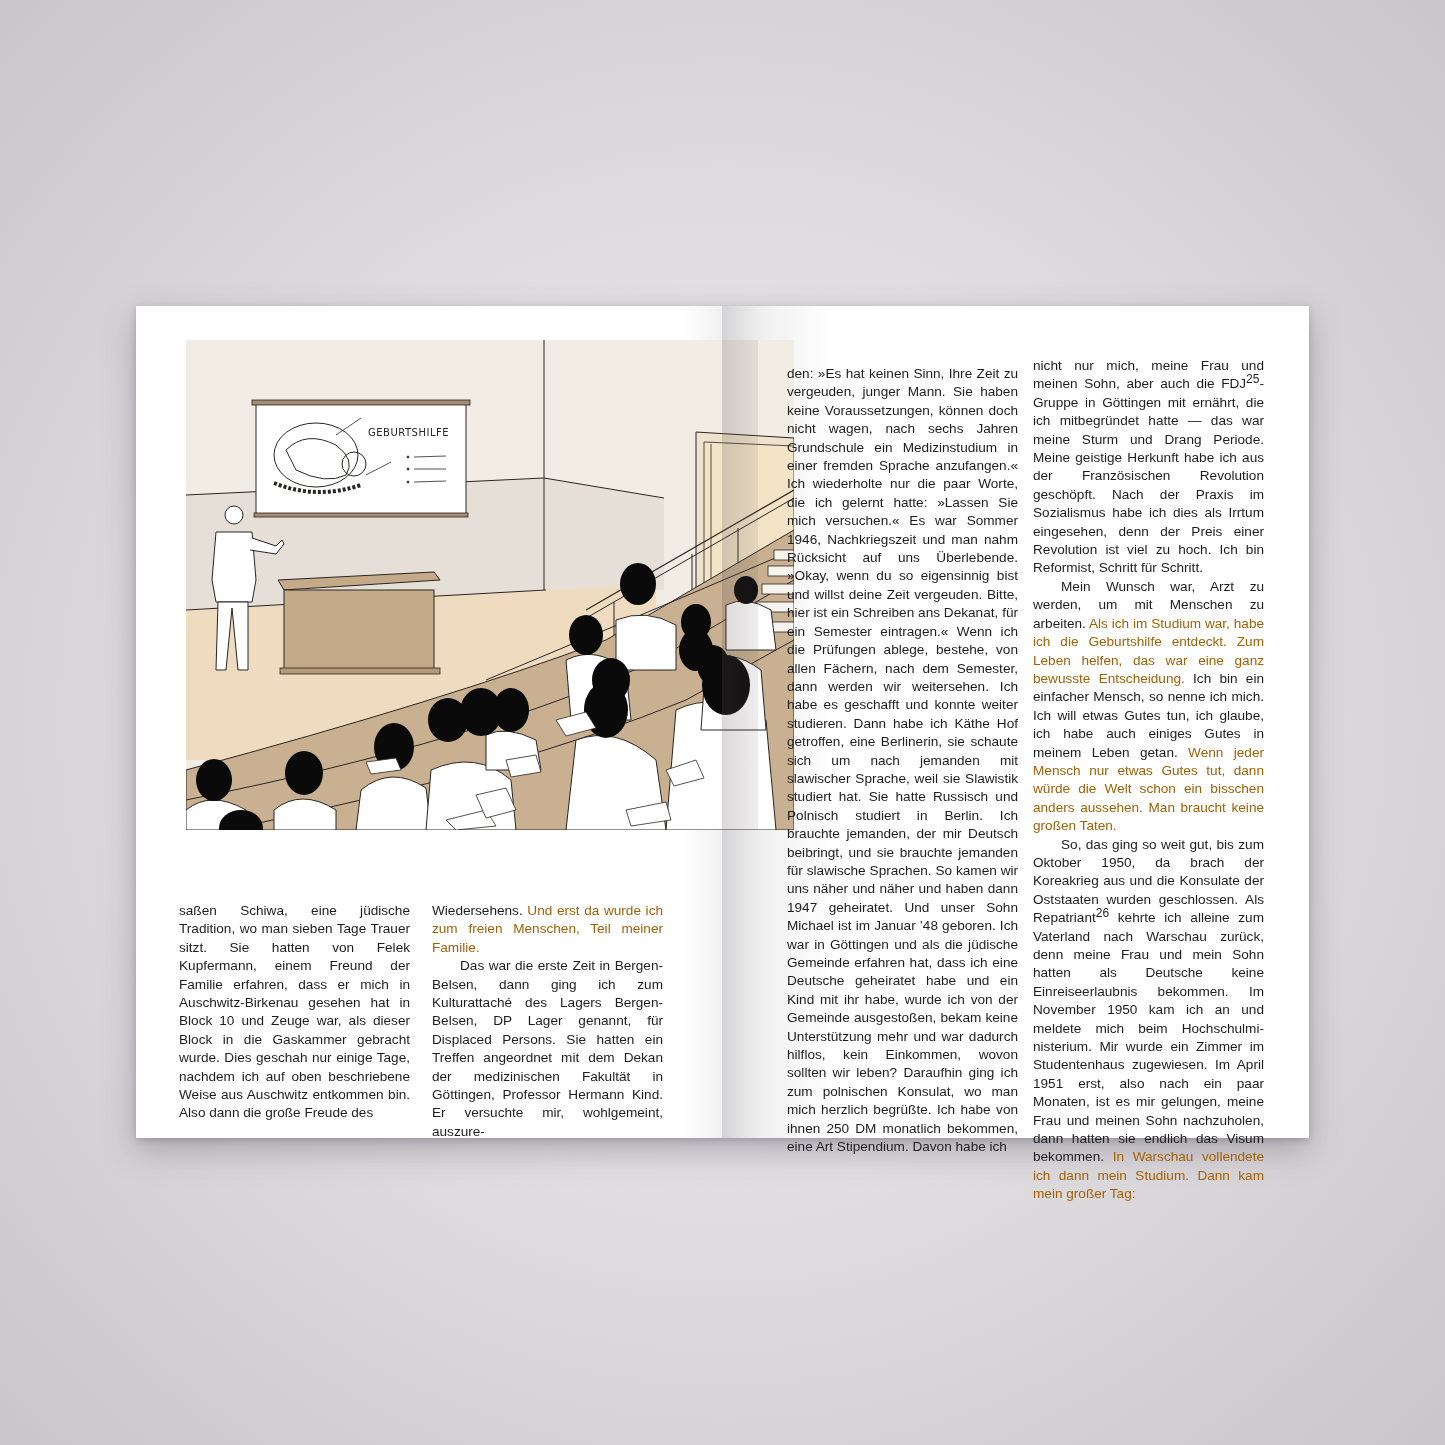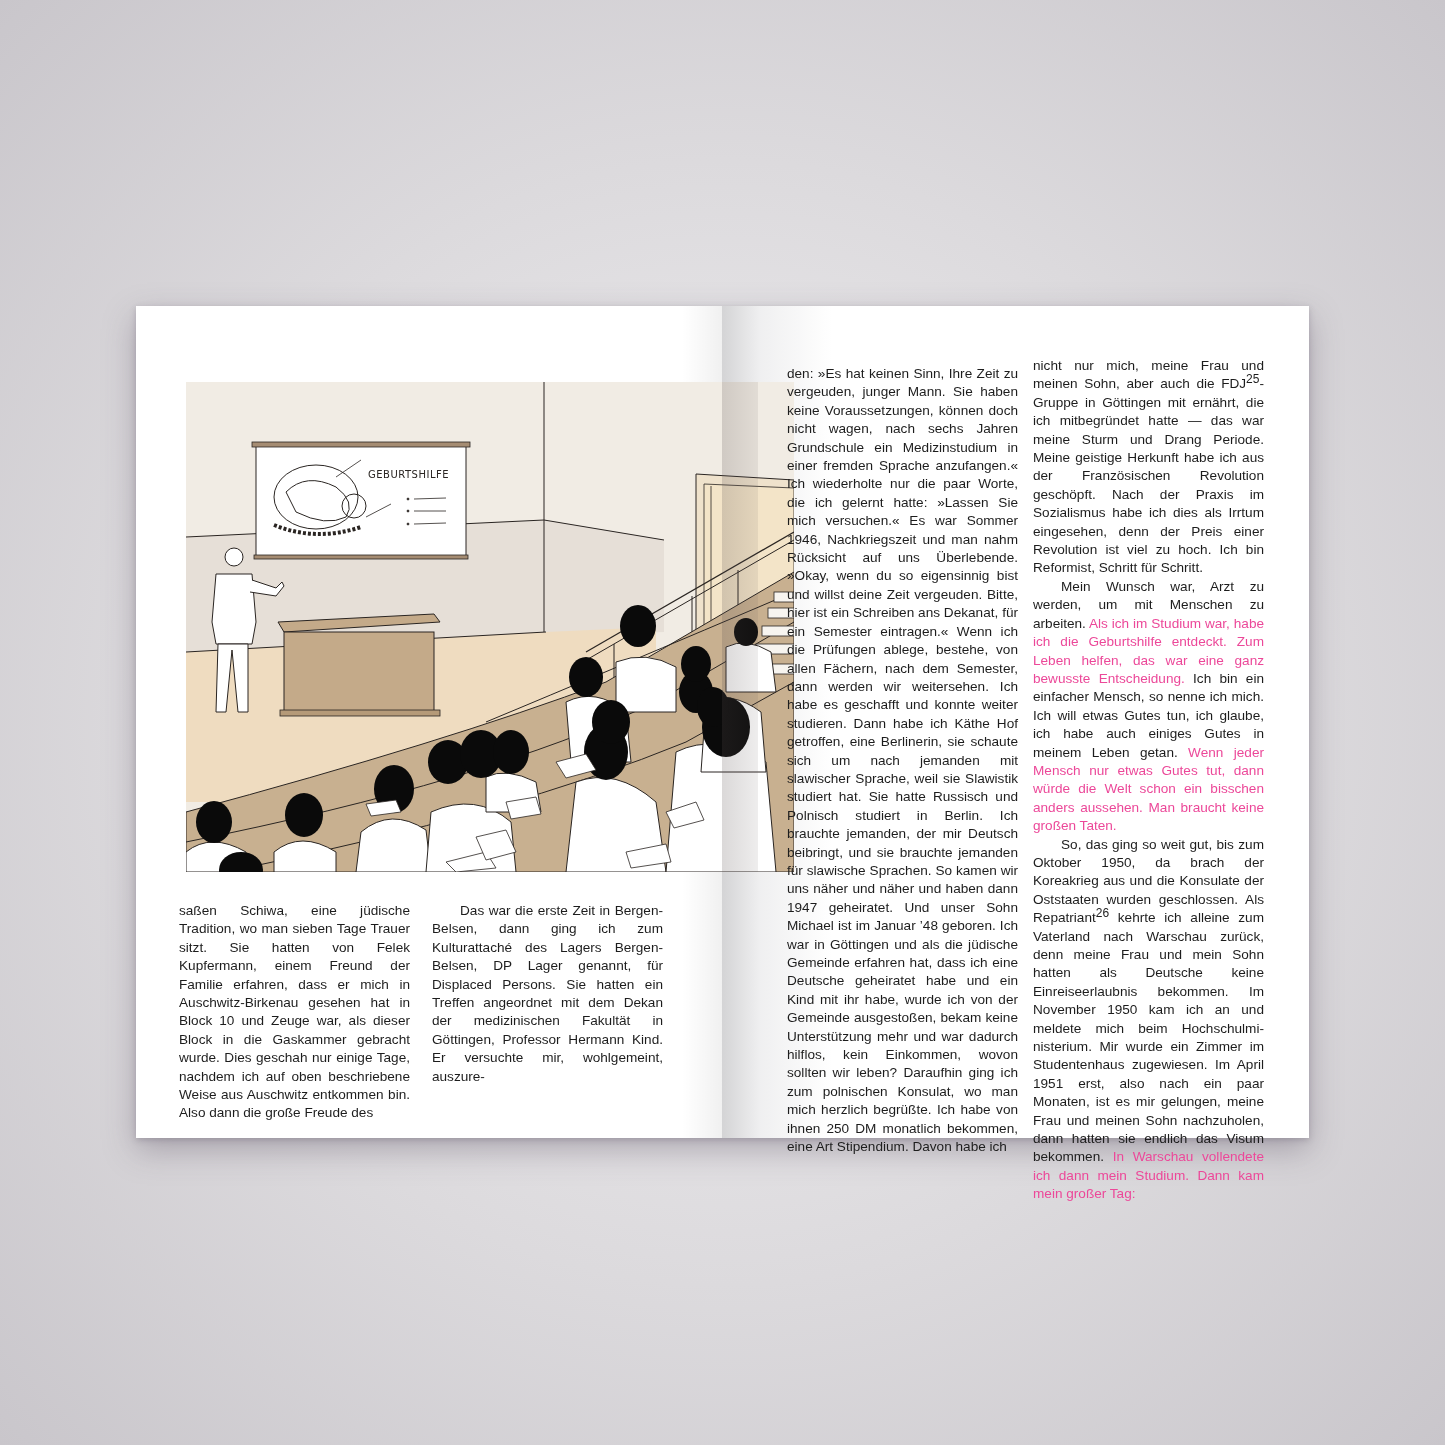--- a/index.html
+++ b/index.html
@@ -20,35 +20,35 @@
   .page.right { left: 722px; width: 587px; }
   .gutter-shade-left {
     position: absolute; right: 0; top: 0; width: 40px; height: 100%;
     background: linear-gradient(to right, rgba(0,0,0,0) 0%, rgba(0,0,0,0.06) 100%);
   }
   .gutter-shade-right {
     position: absolute; left: 0; top: 0; width: 110px; height: 100%;
     background: linear-gradient(to right, rgba(120,120,125,0.32) 0%, rgba(170,170,175,0.18) 35%, rgba(255,255,255,0) 100%);
   }
   .illustration {
-    position: absolute; left: 150px; top: 382px; width: 608px; height: 490px; overflow: hidden; padding-left: 36px;
+    position: absolute; left: 150px; top: 340px; width: 608px; height: 490px; overflow: hidden; padding-left: 36px;
   }
   .illustration svg { display: block; }
   .illu-gutter {
     position: absolute; left: 572px; top: 0; width: 36px; height: 100%;
     background: linear-gradient(to right, rgba(90,80,80,0.22), rgba(90,80,80,0.10));
   }
   .col {
     position: absolute; width: 231px;
     font-size: 13.6px; line-height: 18.4px; color: #1d1d1d;
     text-align: justify; hyphens: manual;
   }
   .col p { margin: 0; }
   .col p.indent { text-indent: 28px; }
-  .hl { color: #ec4899; }
+  .hl { color: #a16207; }
   sup { font-size: 12px; line-height: 0; vertical-align: 5px; margin-top: 18px; }
 </style>
 </head>
 <body>
 
 <div class="spread-shadow"></div>
 
 <div class="page left">
   <div class="gutter-shade-left"></div>
 </div>
@@ -166,20 +166,21 @@
     </g>
   </svg>
   <div class="illu-gutter"></div>
 </div>
 
 <div class="col" style="left:179px; top:902px;">
   <p>saßen Schiwa, eine jüdische Tradition, wo man sieben Tage Trauer sitzt. Sie hatten von Felek Kupfermann, einem Freund der Familie erfahren, dass er mich in Auschwitz-Birkenau gesehen hat in Block 10 und Zeuge war, als die­ser Block in die Gaskammer gebracht wurde. Dies geschah nur einige Tage, nachdem ich auf oben beschriebene Weise aus Auschwitz entkommen bin. Also dann die große Freude des</p>
 </div>
 
 <div class="col" style="left:432px; top:902px;">
+  <p><span>Wiedersehens. </span><span class="hl">Und erst da wurde ich zum freien Menschen, Teil meiner Familie.</span></p>
   <p class="indent">Das war die erste Zeit in Bergen-Belsen, dann ging ich zum Kulturattaché des Lagers Bergen-Belsen, DP Lager genannt, für Displaced Persons. Sie hatten ein Treffen angeordnet mit dem Dekan der medizinischen Fakultät in Göttingen, Professor Hermann Kind. Er versuchte mir, wohlgemeint, auszure-</p>
 </div>
 
 <div class="col" style="left:787px; top:365px;">
   <p>den: »Es hat keinen Sinn, Ihre Zeit zu ver­geuden, junger Mann. Sie haben keine Voraussetzungen, können doch nicht wagen, nach sechs Jahren Grundschule ein Medizinstudium in einer fremden Sprache anzufangen.« Ich wiederholte nur die paar Worte, die ich gelernt hatte: »Lassen Sie mich versuchen.« Es war Sommer 1946, Nachkriegszeit und man nahm Rücksicht auf uns Überle­bende. »Okay, wenn du so eigensinnig bist und willst deine Zeit vergeuden. Bitte, hier ist ein Schreiben ans Dekanat, für ein Semester eintragen.« Wenn ich die Prüfungen ablege, bestehe, von allen Fächern, nach dem Semester, dann werden wir weitersehen. Ich habe es geschafft und konnte weiter studieren. Dann habe ich Käthe Hof getroffen, eine Berlinerin, sie schaute sich um nach jemanden mit slawischer Sprache, weil sie Slawistik studiert hat. Sie hatte Russisch und Polnisch studiert in Berlin. Ich brauchte jemanden, der mir Deutsch beibringt, und sie brauchte jemanden für slawische Sprachen. So kamen wir uns näher und näher und haben dann 1947 geheiratet. Und unser Sohn Michael ist im Januar ’48 geboren. Ich war in Göttingen und als die jüdische Gemeinde erfahren hat, dass ich eine Deutsche geheiratet habe und ein Kind mit ihr habe, wurde ich von der Gemeinde ausgestoßen, bekam keine Unterstützung mehr und war dadurch hilflos, kein Einkommen, wovon sollten wir leben? Daraufhin ging ich zum polnischen Konsulat, wo man mich herzlich begrüßte. Ich habe von ihnen 250 DM monatlich bekommen, eine Art Stipendium. Davon habe ich</p>
 </div>
 
 <div class="col" style="left:1033px; top:357px;">
   <p><span>nicht nur mich, meine Frau und meinen Sohn, aber auch die FDJ</span><sup>25</sup><span>-Gruppe in Göttingen mit ernährt, die ich mitbe­gründet hatte — das war meine Sturm und Drang Periode. Meine geistige Herkunft habe ich aus der Französi­schen Revolution geschöpft. Nach der Praxis im Sozialismus habe ich dies als Irrtum eingesehen, denn der Preis einer Revolution ist viel zu hoch. Ich bin Reformist, Schritt für Schritt.</span></p>
   <p class="indent"><span>Mein Wunsch war, Arzt zu werden, um mit Menschen zu arbeiten. </span><span class="hl">Als ich im Studium war, habe ich die Geburts­hilfe entdeckt. Zum Leben helfen, das war eine ganz bewusste Entscheidung.</span><span> Ich bin ein einfacher Mensch, so nenne ich mich. Ich will etwas Gutes tun, ich glaube, ich habe auch einiges Gutes in meinem Leben getan. </span><span class="hl">Wenn jeder Mensch nur etwas Gutes tut, dann würde die Welt schon ein bisschen anders aus­sehen. Man braucht keine großen Taten.</span></p>

